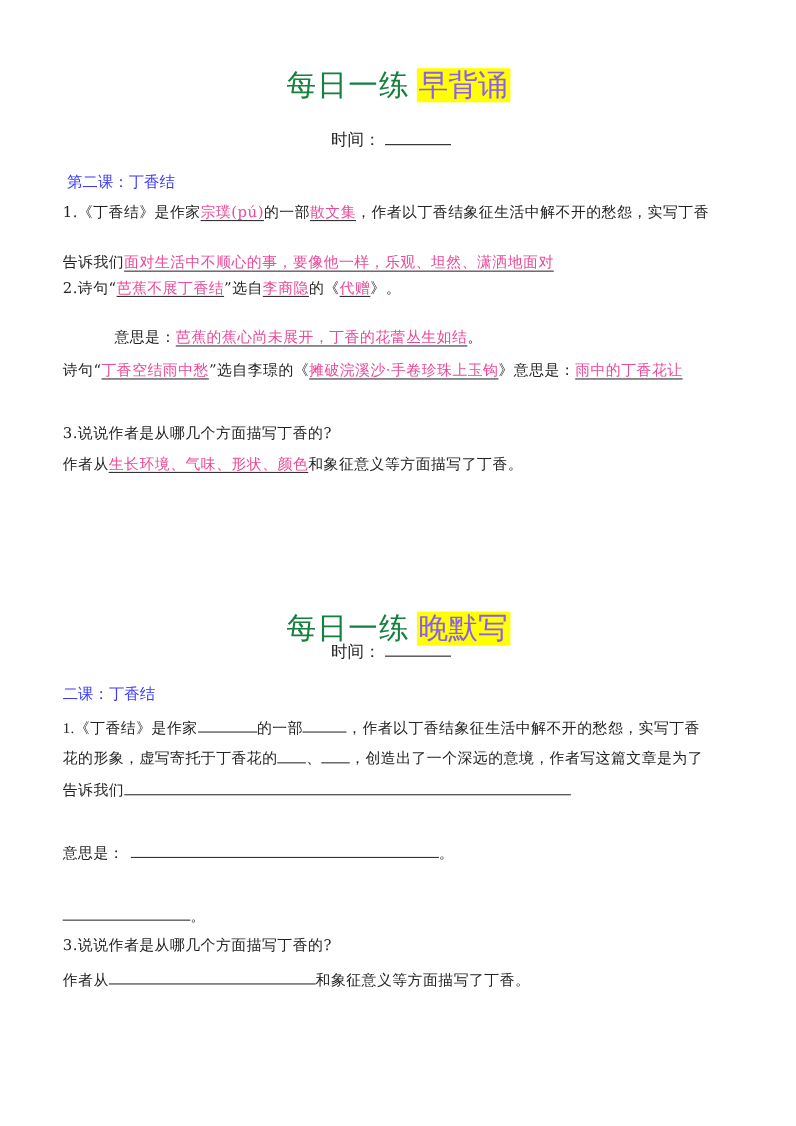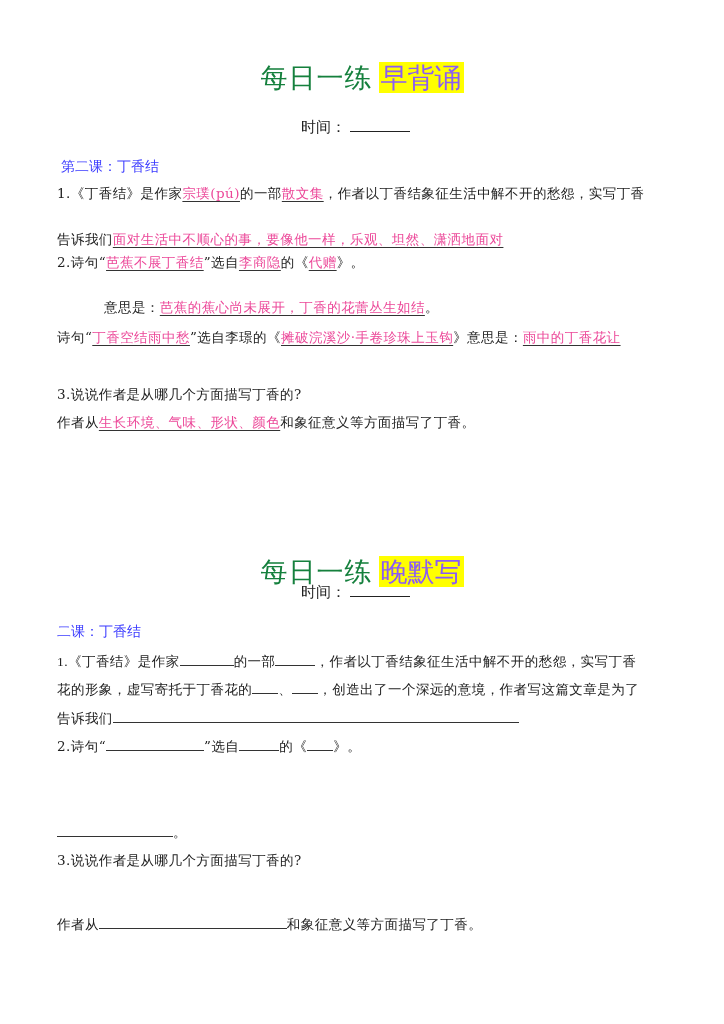--- a/index.html
+++ b/index.html
@@ -134,25 +134,25 @@
   <div class="line" style="top:650px;font-family:Liberation Serif, serif;">
     <span>1.《丁香结》是作家</span><span class="blank" style="width:54px;"></span><span>的一部</span><span class="blank" style="width:40px;"></span><span>，作者以丁香结象征生活中解不开的愁怨，实写丁香</span>
   </div>
   <div class="line" style="top:678px;">
     <span>花的形象，虚写寄托于丁香花的</span><span class="blank" style="width:26px;"></span><span>、</span><span class="blank" style="width:26px;"></span><span>，创造出了一个深远的意境，作者写这篇文章是为了</span>
   </div>
   <div class="line" style="top:707px;">
     <span>告诉我们</span><span class="blank" style="width:406px;"></span>
   </div>
 
-  <div class="line" style="top:735px;">
-    <span>2.诗句“</span><span class="blank" style="width:98px;"></span><span>”选自</span><span class="blank" style="width:40px;"></span><span>的《</span><span class="blank" style="width:26px;"></span><span>》。</span>
+  <div class="line" style="top:764px;">
+    <span>意思是：</span><span class="blank" style="width:280px; margin-left:6px;"></span><span>。</span>
   </div>
   <div class="line" style="top:821px;">
     <span class="blank" style="width:116px;"></span><span>。</span>
   </div>
 
   <div class="line" style="top:850px;">3.说说作者是从哪几个方面描写丁香的?</div>
-  <div class="line" style="top:879px;margin-top:34px;">
+  <div class="line" style="top:879px;">
     <span>作者从</span><span class="blank" style="width:188px;"></span><span>和象征意义等方面描写了丁香。</span>
   </div>
 
 </div>
 
 </body></html>

